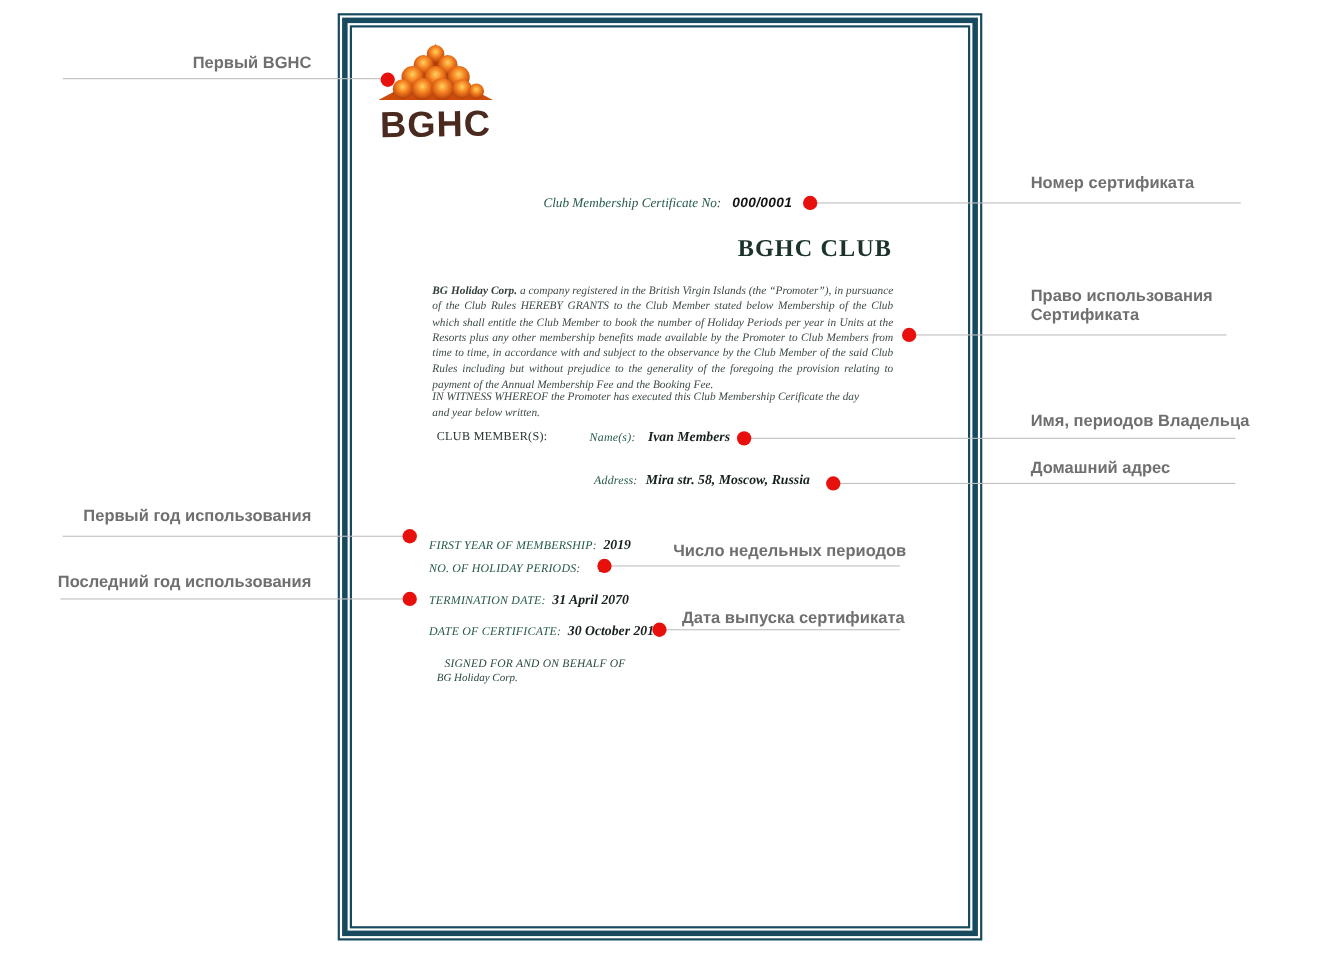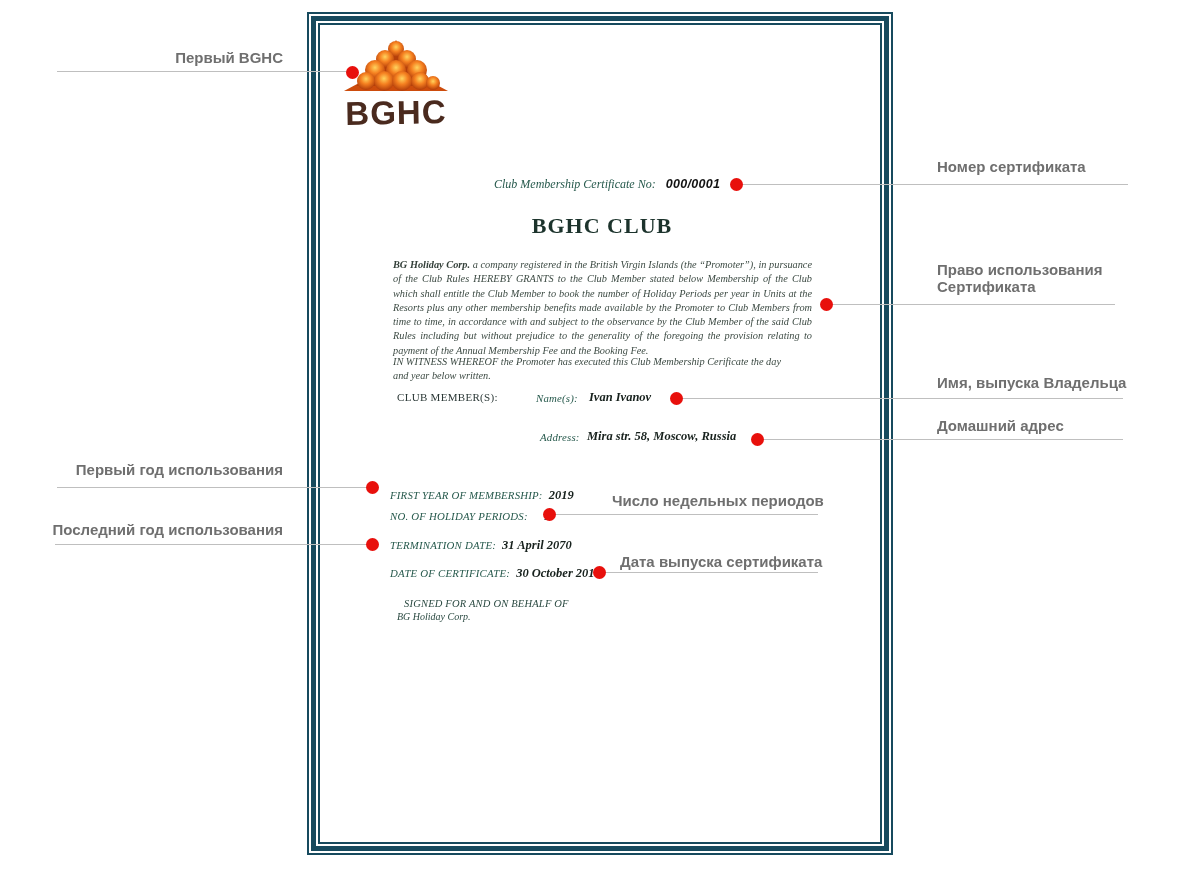--- a/index.html
+++ b/index.html
@@ -30,21 +30,21 @@
   .logo-img{position:absolute;left:344px;top:40px;}
   .logo-text{
     position:absolute;left:340px;top:94px;width:112px;text-align:center;
     font-weight:700;font-size:33px;letter-spacing:1px;color:var(--logo-brown);
     transform:rotate(-1deg);font-family:"Liberation Sans",sans-serif;
   }
   .certno-row{position:absolute;left:494px;top:177px;display:flex;align-items:baseline;gap:10px;text-align:center;}
   .certno-label{font-family:"Liberation Serif",serif;font-style:italic;font-size:12px;color:var(--cert-teal);}
   .certno-value{font-family:"Liberation Sans",sans-serif;font-style:italic;font-weight:700;font-size:12.5px;color:#131313;letter-spacing:.3px;}
   .cert-title{
-    position:absolute;left:393px;top:213px;width:418px;text-align:center;
+    position:absolute;left:393px;top:213px;width:418px;text-align:right;
     font-family:"Liberation Serif",serif;font-weight:700;font-size:22px;color:var(--title-color);letter-spacing:1px;
   }
   .cert-body{
     position:absolute;left:393px;top:258px;width:419px;text-align:justify;
     font-family:"Liberation Serif",serif;font-style:italic;font-size:10.3px;line-height:14.3px;color:var(--body-color);
   }
   .cert-body b{font-weight:700;color:#333f39;}
   .cert-witness{
     position:absolute;left:393px;top:355px;width:400px;
     font-family:"Liberation Serif",serif;font-style:italic;font-size:10.3px;line-height:13.5px;color:var(--body-color);
@@ -143,21 +143,21 @@
     </div>
 
     <div class="cert-title">BGHC CLUB</div>
 
     <div class="cert-body"><b>BG Holiday Corp.</b><span> a company registered in the British Virgin Islands (the “Promoter”), in pursuance of the Club Rules HEREBY GRANTS to the Club Member stated below Membership of the Club which shall entitle the Club Member to book the number of Holiday Periods per year in Units at the Resorts plus any other membership benefits made available by the Promoter to Club Members from time to time, in accordance with and subject to the observance by the Club Member of the said Club Rules including but without prejudice to the generality of the foregoing the provision relating to payment of the Annual Membership Fee and the Booking Fee.</span></div>
 
     <div class="cert-witness">IN WITNESS WHEREOF the Promoter has executed this Club Membership Cerificate the day and year below written.</div>
 
     <div class="member-label">CLUB MEMBER(S):</div>
     <span class="f-label name-label">Name(s):</span>
-    <span class="f-value name-value">Ivan Ivanov</span>
+    <span class="f-value name-value">Ivan Members</span>
     <span class="f-label addr-label">Address:</span>
     <span class="f-value addr-value">Mira str. 58, Moscow, Russia</span>
 
     <div class="field-row row-first">
       <span class="f-label">FIRST YEAR OF MEMBERSHIP:</span>
       <span class="f-value">2019</span>
     </div>
     <div class="field-row row-holiday">
       <span class="f-label">NO. OF HOLIDAY PERIODS:</span>
       <span class="f-value">1</span>
@@ -182,21 +182,21 @@
     <div class="ann-dot dot-logo"></div>
 
     <div class="ann-label lbl-certno">Номер сертификата</div>
     <div class="ann-line line-certno"></div>
     <div class="ann-dot dot-certno"></div>
 
     <div class="ann-label lbl-usage">Право использования Сертификата</div>
     <div class="ann-line line-usage"></div>
     <div class="ann-dot dot-usage"></div>
 
-    <div class="ann-label lbl-owner">Имя, выпуска Владельца</div>
+    <div class="ann-label lbl-owner">Имя, периодов Владельца</div>
     <div class="ann-line line-owner"></div>
     <div class="ann-dot dot-owner"></div>
 
     <div class="ann-label lbl-addr">Домашний адрес</div>
     <div class="ann-line line-addr"></div>
     <div class="ann-dot dot-addr"></div>
 
     <div class="ann-label lbl-firstyear">Первый год использования</div>
     <div class="ann-line line-firstyear"></div>
     <div class="ann-dot dot-firstyear"></div>

